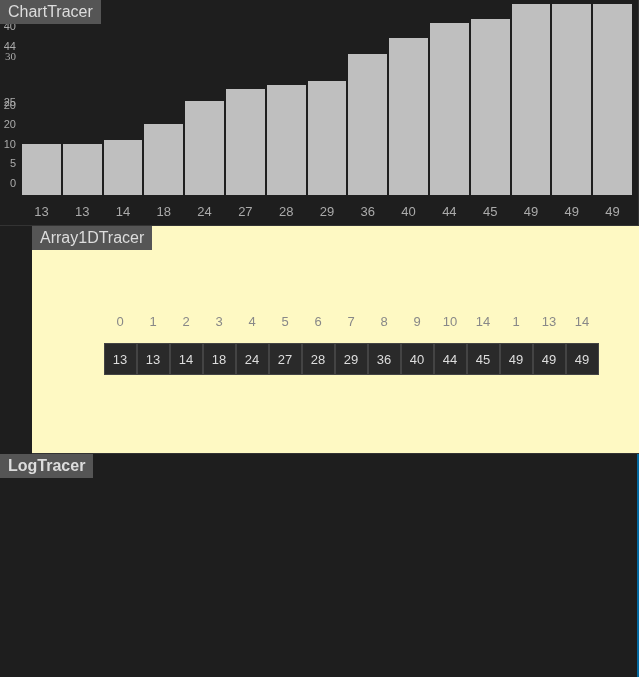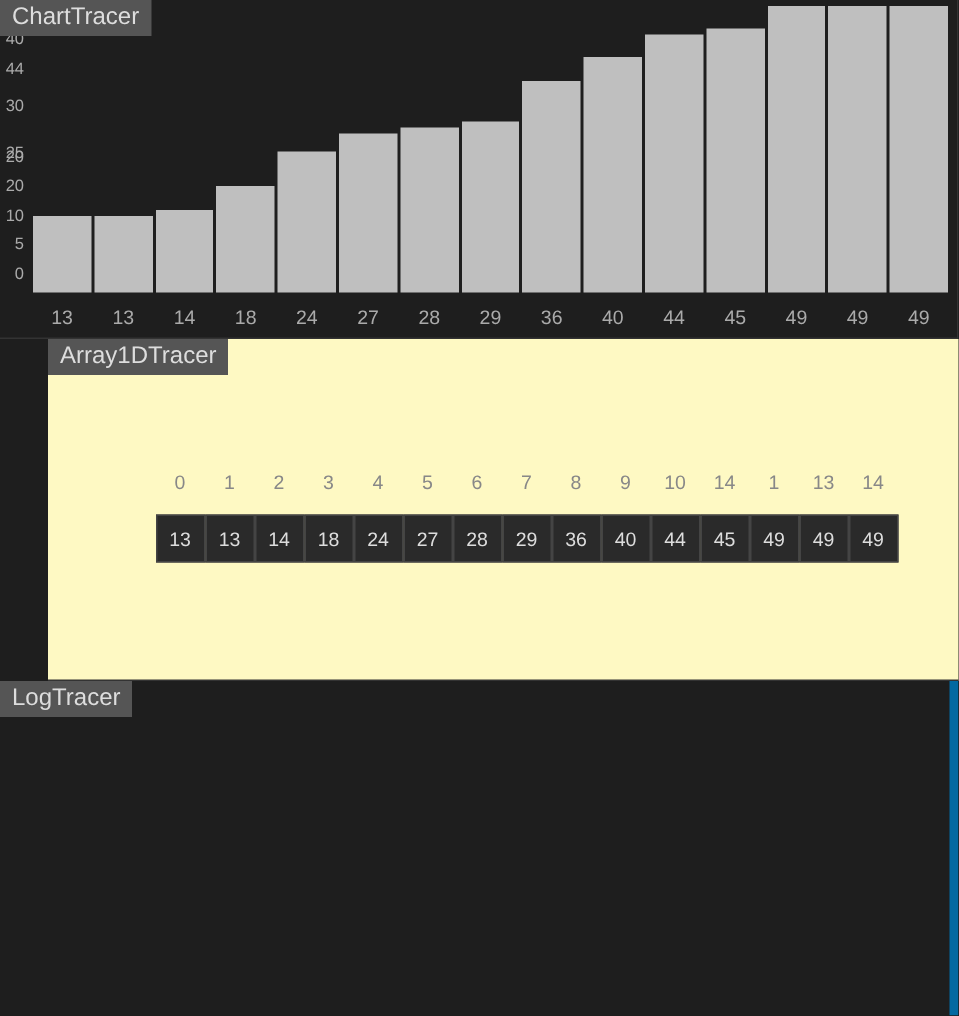--- a/index.html
+++ b/index.html
@@ -133,38 +133,39 @@
       background: #2a2a2a;
       border: 1px solid #444;
       display: flex;
       align-items: center;
       justify-content: center;
       font-size: 13px;
       color: #ddd;
     }
     .log-panel {
       height: 223px;
-      border-right: 6px solid #0369a1;
+      border-right: 2px solid #0369a1;
       position: relative;
       background: #1e1e1e;
+      font-weight: bold;
     }
   </style>
 </head>
 <body>
 
 <div class="panel chart-panel">
   <div class="panel-label">ChartTracer</div>
   <div class="y-axis">
       <div class="y-tick" style="bottom: 0px;">0</div>
       <div class="y-tick" style="bottom: 19.5918px;">5</div>
       <div class="y-tick" style="bottom: 39.1837px;">10</div>
       <div class="y-tick" style="bottom: 58.7755px;">20</div>
       <div class="y-tick" style="bottom: 78.3673px; margin-top: 44px;">20</div>
       <div class="y-tick" style="bottom: 81px;">25</div>
-      <div class="y-tick" style="bottom: 112px;">30</div>
+      <div class="y-tick" style="bottom: 127px; font-family: Liberation Serif, serif;">30</div>
       <div class="y-tick" style="bottom: 137.143px;">44</div>
       <div class="y-tick" style="bottom: 156.735px;">40</div>
     </div>
   <div class="chart-area">
     <div class="bars-container">
         <div class="bar-wrapper">
           <div class="bar" style="height: 50.9388px;"></div>
         </div>
         <div class="bar-wrapper">
           <div class="bar" style="height: 50.9388px;"></div>

